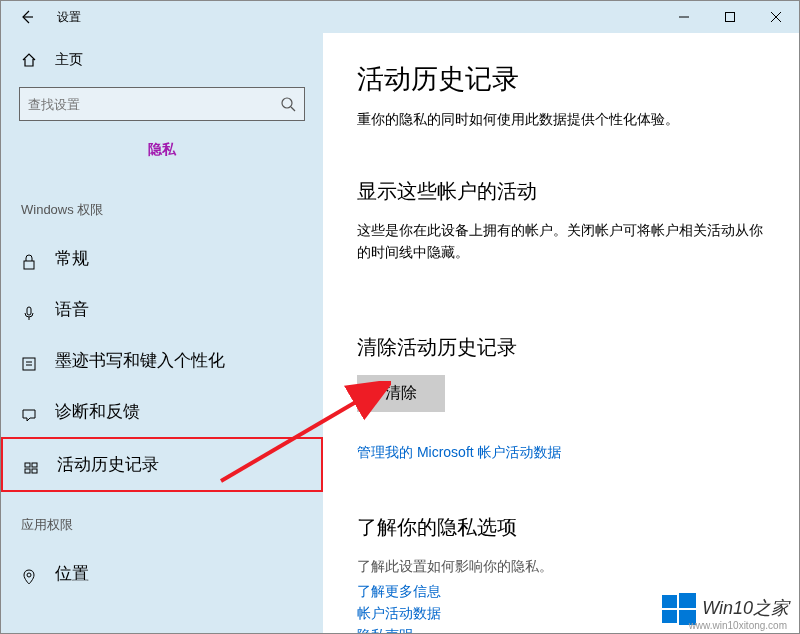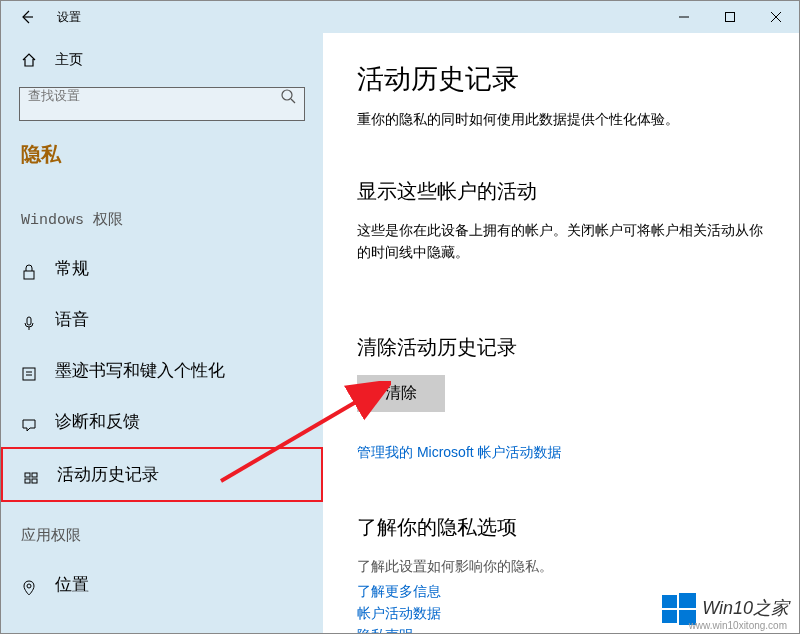--- a/index.html
+++ b/index.html
@@ -12,26 +12,26 @@
     .titlebar-right { margin-left: auto; display: flex; }
     .win-btn { width: 46px; height: 32px; display: flex; align-items: center; justify-content: center; cursor: pointer; }
     
     .content { display: flex; height: calc(100% - 32px); }
     
     .sidebar { width: 322px; background: #d7e9f3; padding-top: 18px; overflow-y: auto; }
     .home-row { display: flex; align-items: center; padding: 0 11px 18px 20px; gap: 18px; cursor: pointer; }
     .home-icon { width: 16px; height: 16px; }
     .home-label { font-size: 14px; color: #000; }
     
-    .search-box { margin: 0 18px 20px 18px; height: 34px; border: 1px solid #666; background: #e8f1f7; display: flex; align-items: flex-start; padding: 0 8px; }
+    .search-box { margin: 0 18px 20px 18px; height: 34px; border: 1px solid #666; background: #e8f1f7; display: flex; align-items: center; padding: 0 8px; }
     .search-input { flex: 1; border: none; background: transparent; outline: none; font-size: 13px; color: #555; }
     .search-icon { width: 16px; height: 16px; }
     
-    .category-label { padding: 0 20px 18px 20px; font-size: 20px; font-weight: 600; color: #a16207; }
-    .section-label { padding: 24px 20px 14px 20px; font-size: 15px; color: #555; font-family: Liberation Mono, monospace; }
+    .category-label { padding: 0 20px 18px 20px; font-size: 14px; font-weight: 600; color: #a21caf; text-align: center; }
+    .section-label { padding: 24px 20px 14px 20px; font-size: 13px; color: #555; }
     
     .nav-item { display: flex; align-items: flex-end; padding: 14px 20px; gap: 18px; cursor: pointer; font-size: 17px; color: #000; }
     .nav-icon { width: 16px; height: 16px; flex-shrink: 0; display: flex; align-items: center; justify-content: center; }
     .nav-item.selected { border: 2.5px solid #ee1c25; background: #d7e9f3; }
     
     .main { flex: 1; padding: 28px 34px 20px 34px; overflow-y: auto; position: relative; }
     .main h1 { font-size: 27px; font-weight: 400; margin-bottom: 12px; }
     .cut-text { font-size: 14px; color: #000; line-height: 1.5; margin-bottom: 48px; }
     .main h2 { font-size: 20px; font-weight: 400; margin-bottom: 14px; }
     .desc { font-size: 14px; color: #000; line-height: 1.6; margin-bottom: 70px; }

